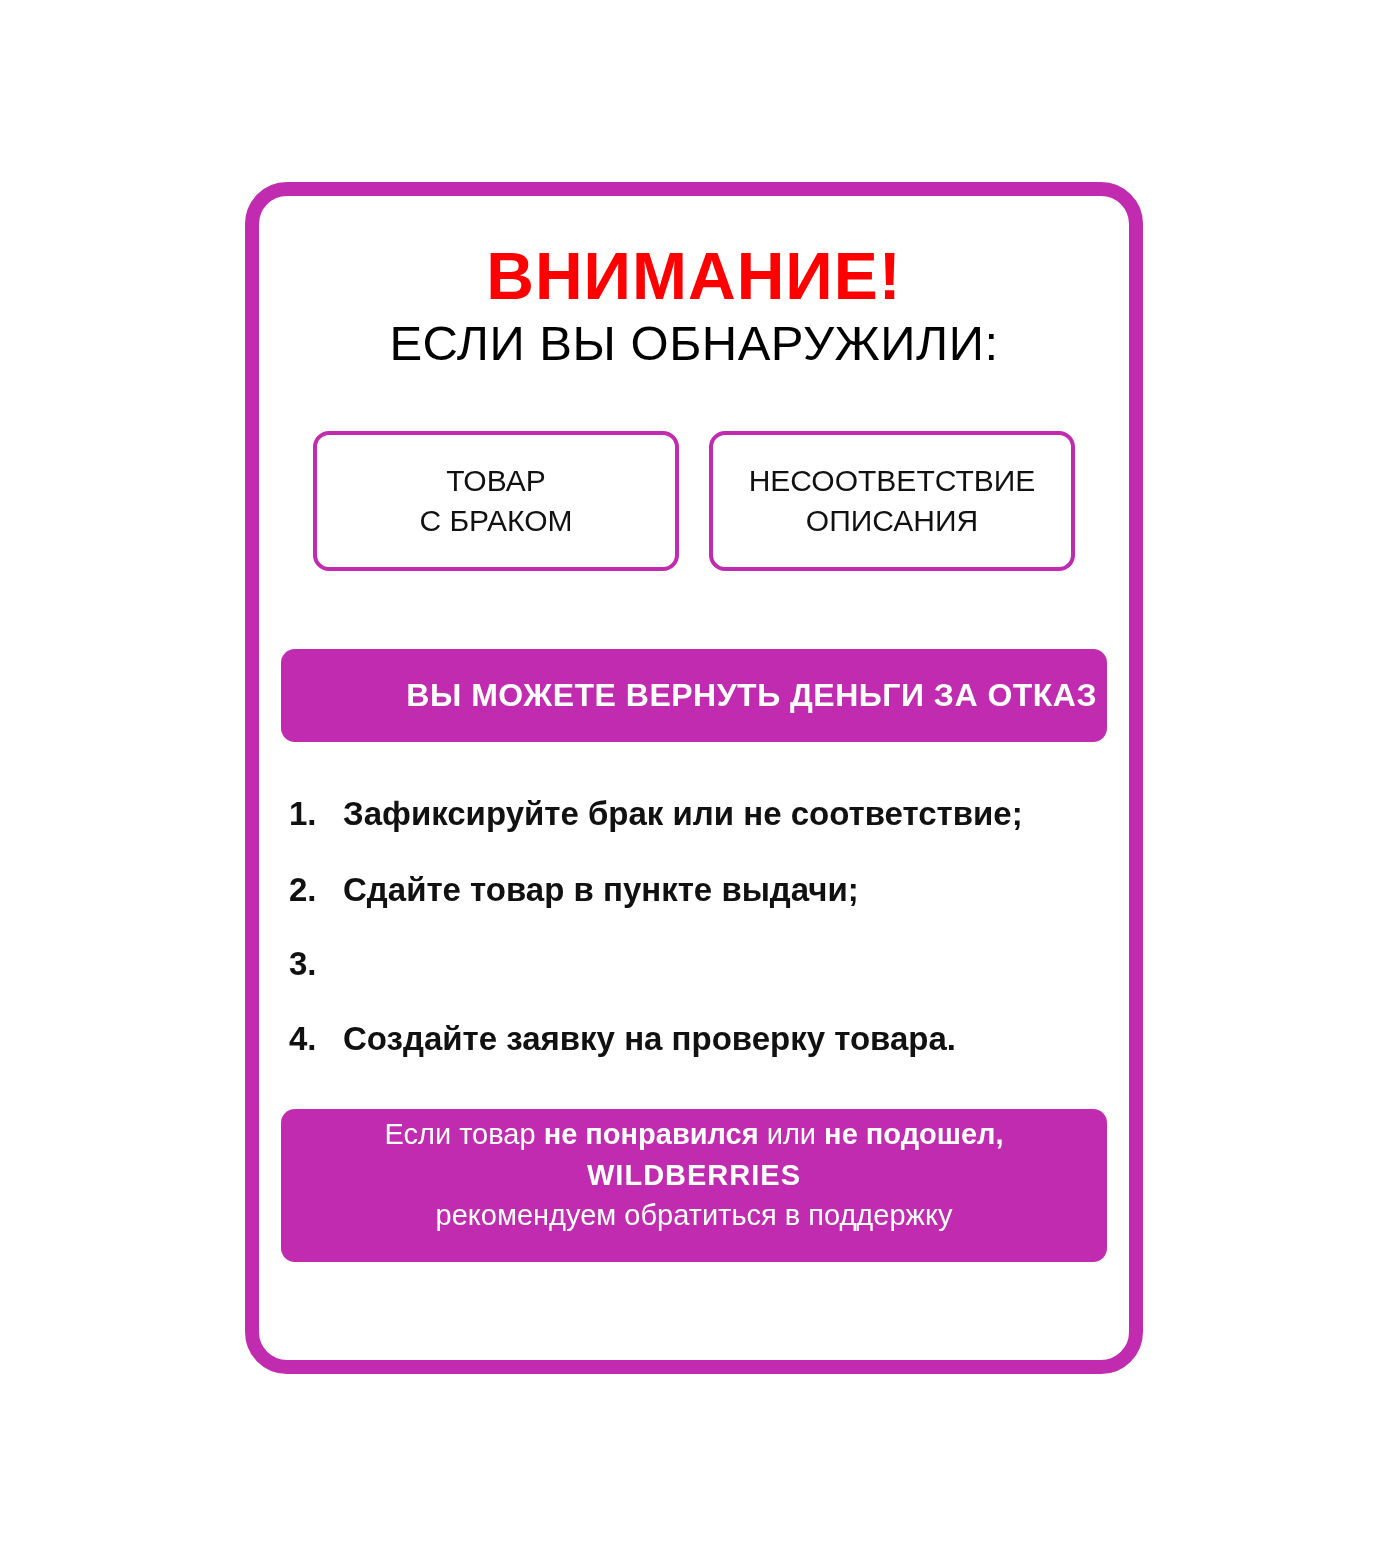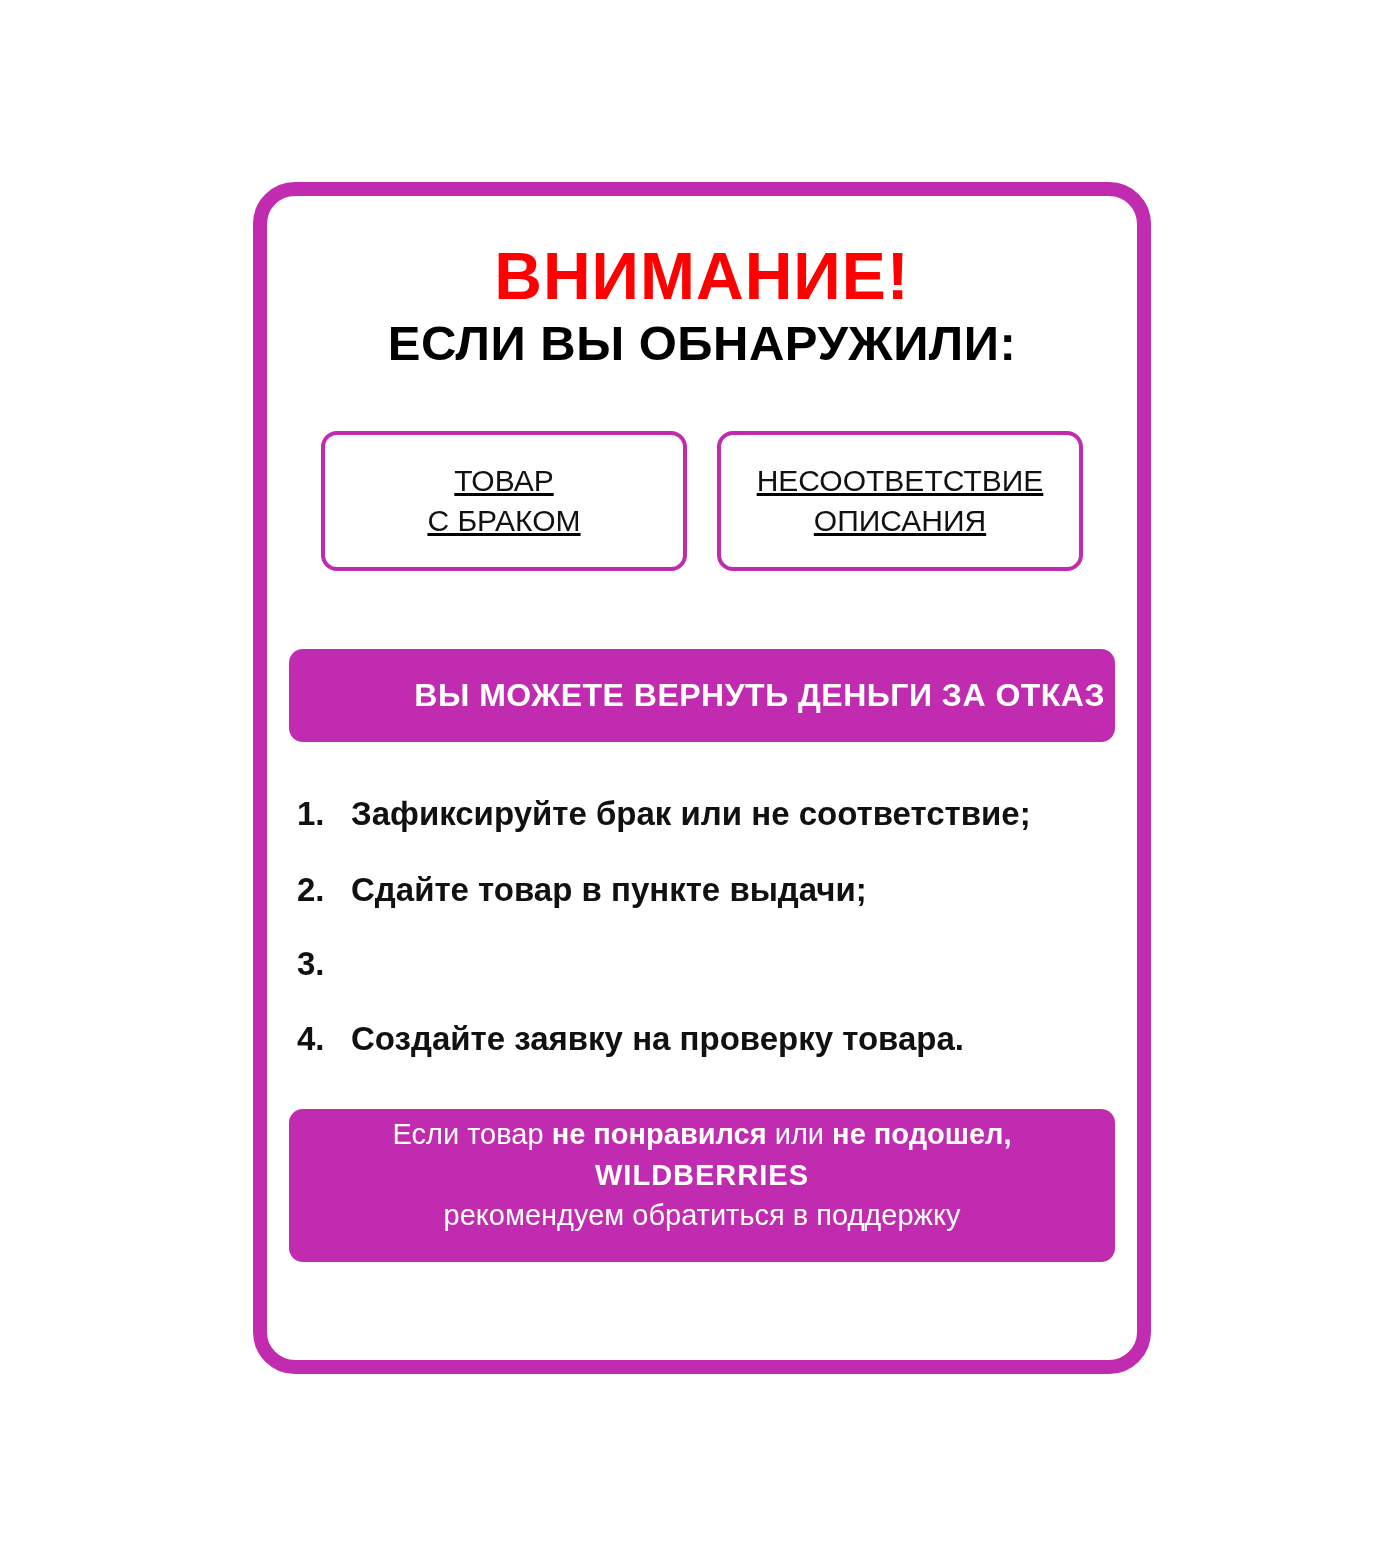--- a/index.html
+++ b/index.html
@@ -17,21 +17,20 @@
   .poster {
     position: absolute;
     left: 245px;
     top: 182px;
     width: 898px;
     height: 1192px;
     box-sizing: border-box;
     border: 14px solid #c02bb0;
     border-radius: 42px;
     background: #ffffff;
-    margin-left: 8px;
   }
 
   .inner {
     position: absolute;
     left: 0;
     top: 0;
     width: 100%;
     height: 100%;
     box-sizing: border-box;
     padding: 32px 30px 0 30px;
@@ -45,35 +44,34 @@
     font-weight: bold;
     color: #ff0000;
     letter-spacing: 1px;
     line-height: 1.05;
     margin: 14px 0 6px 0;
     text-align: center;
   }
 
   .title-sub {
     font-size: 49px;
-    font-weight: bold;
+    font-weight: normal;
     color: #000000;
     letter-spacing: 0.5px;
     line-height: 1.1;
     margin-bottom: 10px;
   }
 
   .reasons {
     display: flex;
     flex-direction: row;
     justify-content: center;
     gap: 30px;
     margin-top: 50px;
     width: 100%;
-    text-decoration: underline;
   }
 
   .reason-box {
     box-sizing: border-box;
     border: 4px solid #c02bb0;
     border-radius: 16px;
     padding: 22px 10px;
     width: 366px;
     min-height: 140px;
     display: flex;

